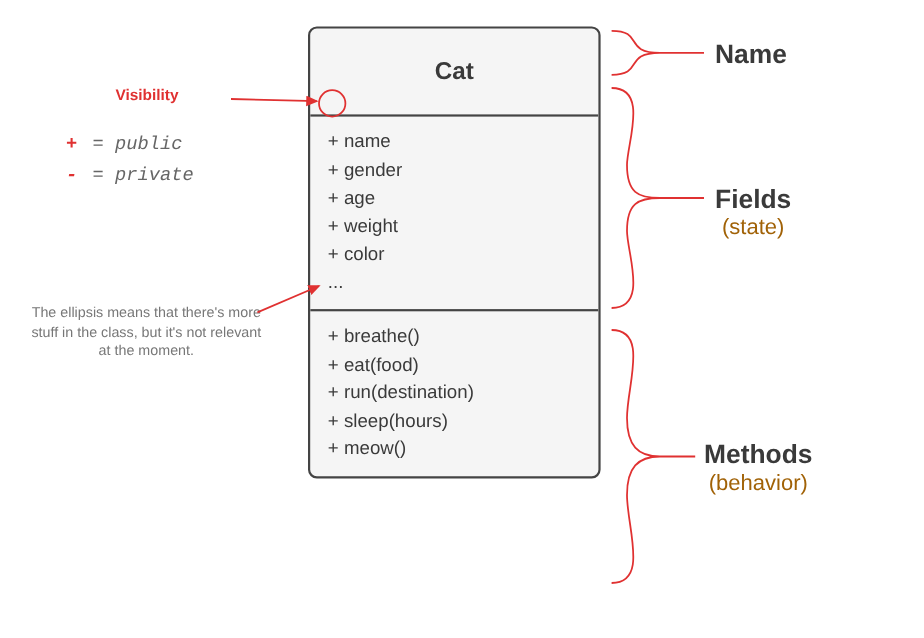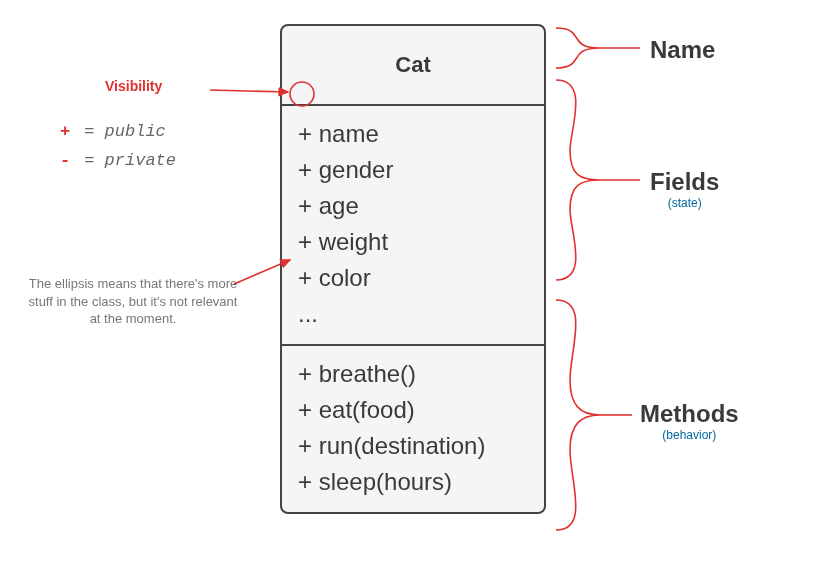--- a/index.html
+++ b/index.html
@@ -17,38 +17,38 @@
     left: 280px;
     top: 24px;
     width: 266px;
     border: 2px solid #444;
     border-radius: 8px;
     background: #f5f5f5;
     overflow: hidden;
   }
   .uml-section {
     padding: 10px 28px 12px 16px;
-    font-size: 24px;
+    font-size: 17px;
     line-height: 1.5;
   }
   .uml-name {
     text-align: center;
     font-weight: 700;
     font-size: 22px;
     padding: 26px 16px;
     border-bottom: 2px solid #444;
   }
   .uml-fields { border-bottom: 2px solid #444; }
   .row { white-space: nowrap; }
   .ann {
     position: absolute;
     color: #3a3a3a;
   }
   .right-label .title { font-size: 24px; font-weight: 700; }
-  .right-label .subtitle { font-size: 12px; color: #0369a1; }
+  .right-label .subtitle { font-size: 20px; color: #a16207; }
   .vis-label {
     position: absolute;
     left: 105px;
     top: 78px;
     font-size: 14px;
     font-weight: 700;
     color: #e03131;
   }
   .legend {
     position: absolute;
@@ -118,20 +118,24 @@
       <span>eat(food)</span>
     </div>
     <div class="row">
       <span>+</span>
       <span>run(destination)</span>
     </div>
     <div class="row">
       <span>+</span>
       <span>sleep(hours)</span>
     </div>
+    <div class="row">
+      <span>+</span>
+      <span>meow()</span>
+    </div>
   </div>
 </div>
 
 <div class="ann right-label" style="left:650px; top:36px;">
   <div class="title">Name</div>
 </div>
 
 <div class="ann right-label" style="left:650px; top:168px; text-align:center;">
   <div class="title">Fields</div>
   <div class="subtitle">(state)</div>

